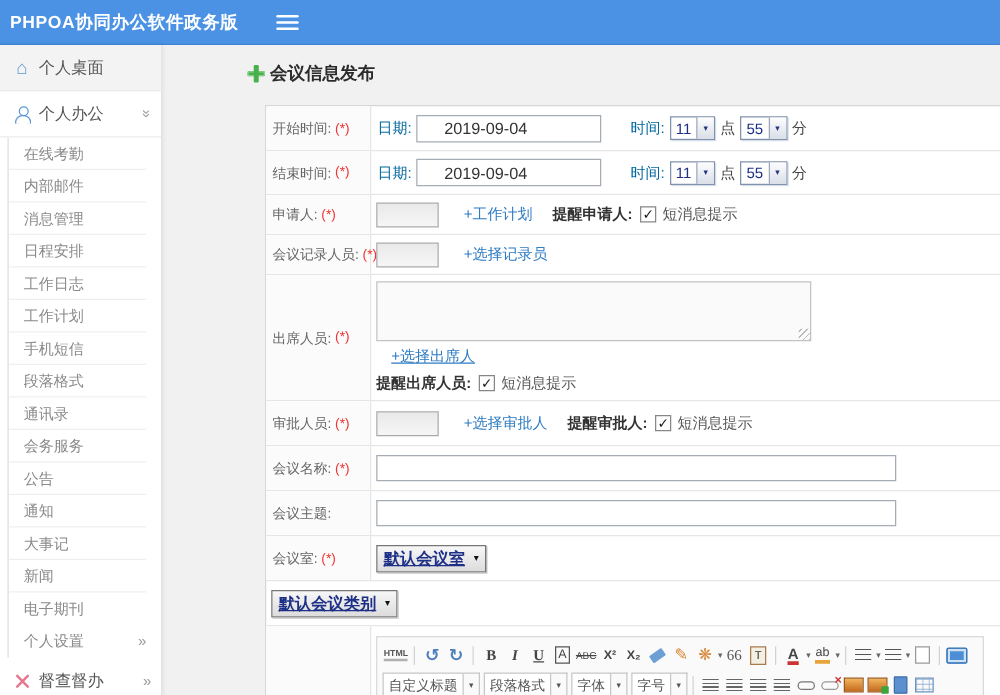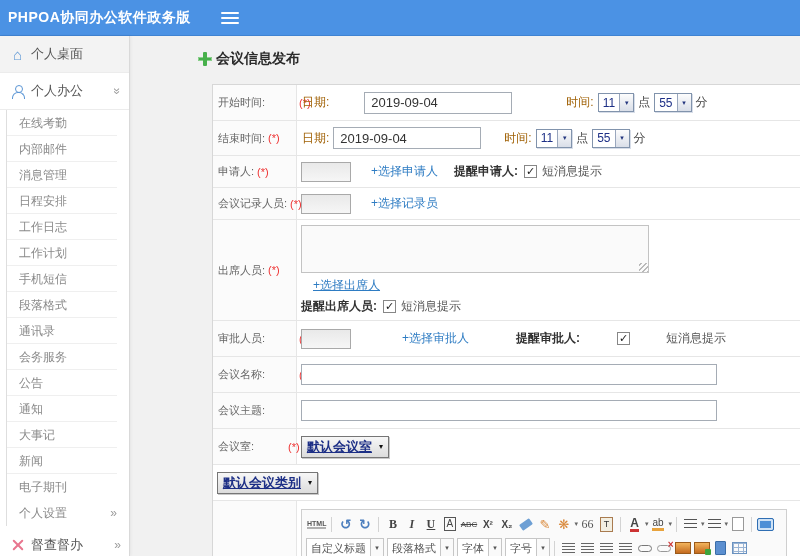--- a/index.html
+++ b/index.html
@@ -54,25 +54,25 @@
   .form-table { margin:14px 0 0 82px; width:960px; background:#fff;
     border:1px solid #d7d7d7; border-right:none; }
   .frow { display:flex; border-bottom:1px solid #e6e6e6; align-items:stretch; }
   .frow:last-child { border-bottom:none; }
   .flabel { width:84px; flex:none; background:#fbfbfb; border-right:1px solid #e6e6e6;
     font-size:11px; color:#666; display:flex; align-items:center; padding-left:5px;
     white-space:nowrap; }
   .req { color:#e33; margin-left:3px; font-size:11px; }
   .ffield { flex:1; display:flex; align-items:center; padding:5px 6px 5px 4px; font-size:12px; color:#444; }
   .ffield.col { flex-direction:column; align-items:flex-start; }
-  .h35 { min-height:35px;gap:31px; } .h34 { min-height:34px; } .h31 { min-height:31px; }
-
-  .lbl { margin:0 4px 0 1px; color:#a16207; }
+  .h35 { min-height:35px; } .h34 { min-height:34px; } .h31 { min-height:31px; }
+
+  .lbl { margin:0 4px 0 1px; color:#0369a1; }
   .date-input { width:148px; height:22px; border:1px solid #a5acb5; font-size:13px;
-    color:#333; padding:0 6px; font-family:"Liberation Sans",sans-serif; }
+    color:#333; padding:0 21px; font-family:"Liberation Sans",sans-serif; }
   .time-grp { margin-left:22px; display:flex; align-items:center; }
   .msel { display:inline-flex; height:19px; border:1px solid #8193ac; background:#fff;
     cursor:pointer; box-shadow:1px 1px 0 #d7dde8; }
   .msel .val { padding:0 4px; font-size:12px; color:#1d2f86; display:flex; align-items:center; }
   .msel .arr { width:14px; background:linear-gradient(#fdfdfd,#d9dee8); border-left:1px solid #9aa7bd;
     display:flex; align-items:center; justify-content:center; font-size:7px; color:#23357e; }
   .unit { margin:0 4px; color:#444; }
 
   .small-input { width:50px; height:20px; border:1px solid #a9a9a9;
     background:linear-gradient(#e9e9e9,#f6f6f6); }
@@ -257,21 +257,21 @@
         </div>
       </div>
 
       <div class="frow">
         <div class="flabel h31">
           <span>申请人:</span>
           <span class="req">(*)</span>
         </div>
         <div class="ffield h31">
           <input class="small-input" style="">
-          <a class="pick-link">+选择申请人</a>
+          <a class="pick-link">+工作计划</a>
           <span class="remind">提醒申请人:</span>
           <span class="cb">
             <span>✓</span>
           </span>
           <span class="sms">短消息提示</span>
         </div>
       </div>
 
       <div class="frow">
         <div class="flabel h31">

